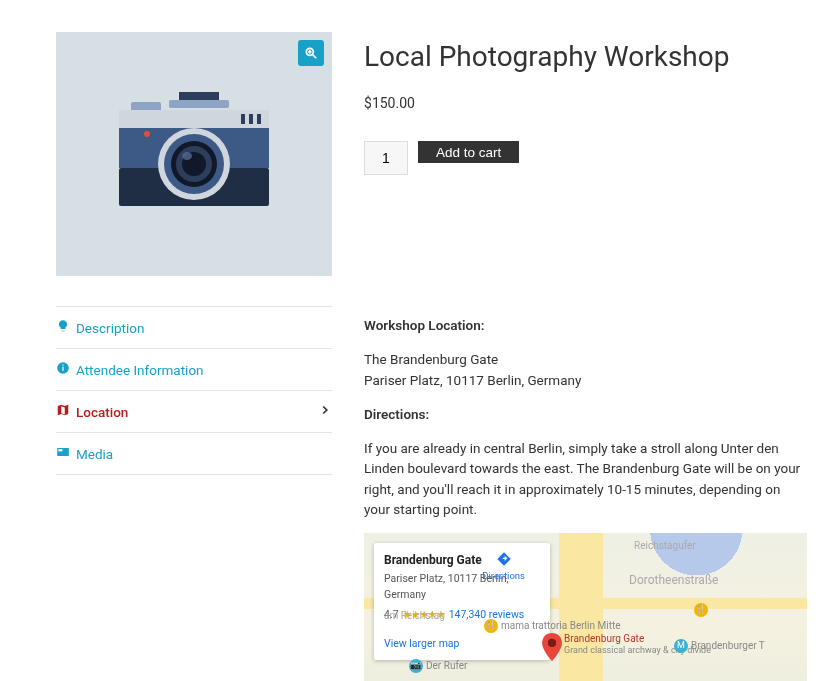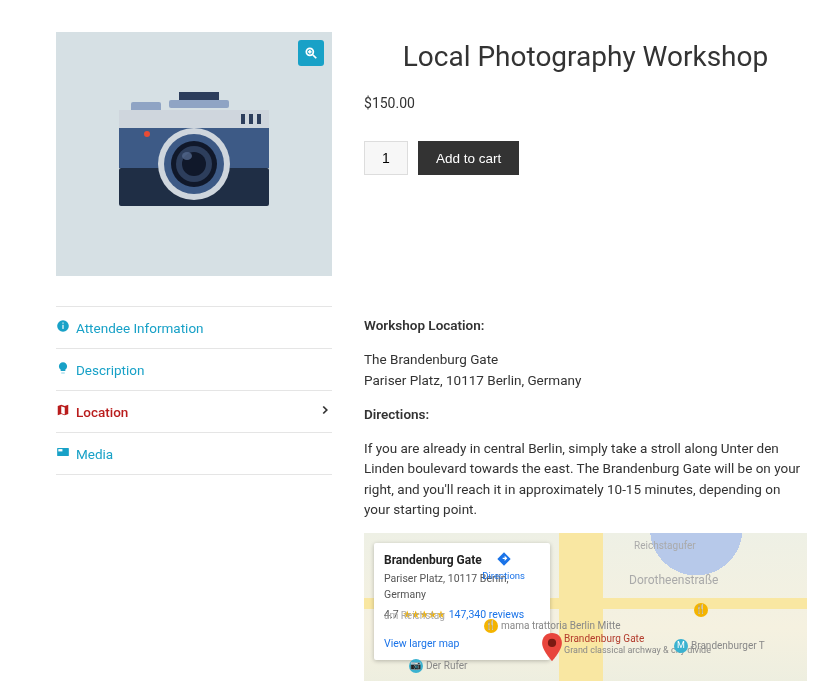--- a/index.html
+++ b/index.html
@@ -42,42 +42,41 @@
   
   .camera { position: relative; width: 170px; }
 
   
   h1.title {
     font-size: 28px;
     font-weight: 400;
     color: #333;
     margin-top: 8px;
     margin-bottom: 22px;
-    text-align: center;
   }
   .price {
     font-size: 14px;
     color: #333;
     margin-bottom: 30px;
   }
   .cart-row { display: flex; gap: 10px; align-items: stretch; }
   .qty {
     width: 44px;
     height: 34px;
     border: 1px solid #ddd;
     background: #f7f7f7;
     text-align: center;
     font-size: 14px;
   }
   .add-cart {
     background: #333;
     color: #fff;
     border: none;
     padding: 0 18px;
-    height: 34px;
+    height: 22px;
     font-size: 13.5px;
     cursor: pointer;
   }
 
   
   .tabs {
     margin-top: 30px;
     border-top: 1px solid #e5e5e5;
   }
   .tab {
@@ -211,36 +210,36 @@
           <ellipse cx="78" cy="64" rx="5" ry="4" fill="#52688c" opacity=".8"></ellipse>
         </svg>
       </div>
     </div>
 
     <div class="tabs">
       <div class="tab">
         <span class="tab-left">
           <span>
             <svg class="tab-icon" viewBox="0 0 24 24" fill="currentColor">
-                <circle cx="12" cy="12" r="10"></circle>
-                <rect x="11" y="10" width="2" height="7" fill="#fff"></rect>
-                <rect x="11" y="6" width="2" height="2" fill="#fff"></rect>
+                <path d="M9 21h6v-1H9v1zm3-19C8 2 5 5 5 9c0 2.4 1.2 4.5 3 5.7V17h8v-2.3c1.8-1.2 3-3.3 3-5.7 0-4-3-7-7-7z"></path>
               </svg>
           </span>
-          <span>Attendee Information</span>
+          <span>Description</span>
         </span>
       </div>
       <div class="tab">
         <span class="tab-left">
           <span>
             <svg class="tab-icon" viewBox="0 0 24 24" fill="currentColor">
-                <path d="M9 21h6v-1H9v1zm3-19C8 2 5 5 5 9c0 2.4 1.2 4.5 3 5.7V17h8v-2.3c1.8-1.2 3-3.3 3-5.7 0-4-3-7-7-7z"></path>
+                <circle cx="12" cy="12" r="10"></circle>
+                <rect x="11" y="10" width="2" height="7" fill="#fff"></rect>
+                <rect x="11" y="6" width="2" height="2" fill="#fff"></rect>
               </svg>
           </span>
-          <span>Description</span>
+          <span>Attendee Information</span>
         </span>
       </div>
       <div class="tab active">
         <span class="tab-left">
           <span>
             <svg class="tab-icon" viewBox="0 0 24 24" fill="currentColor">
                 <path d="M9 3 3 5v16l6-2 6 2 6-2V3l-6 2-6-2zm0 2.5 6 2v12l-6-2v-12z"></path>
               </svg>
           </span>
           <span>Location</span>

